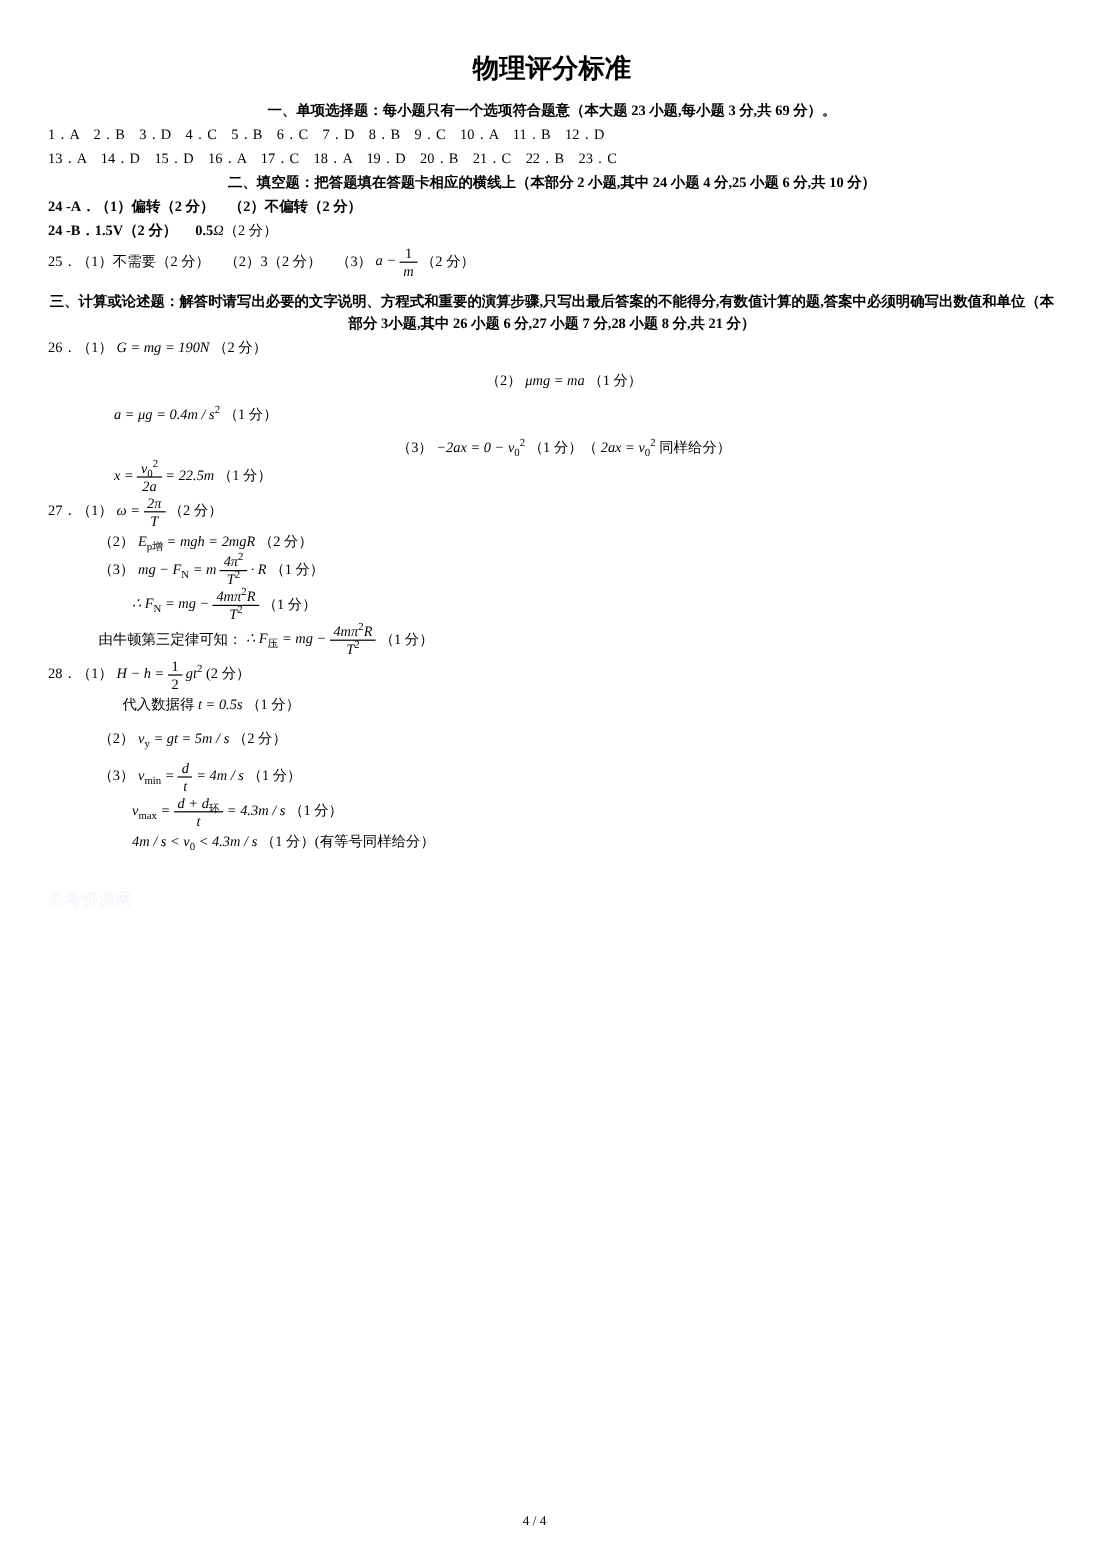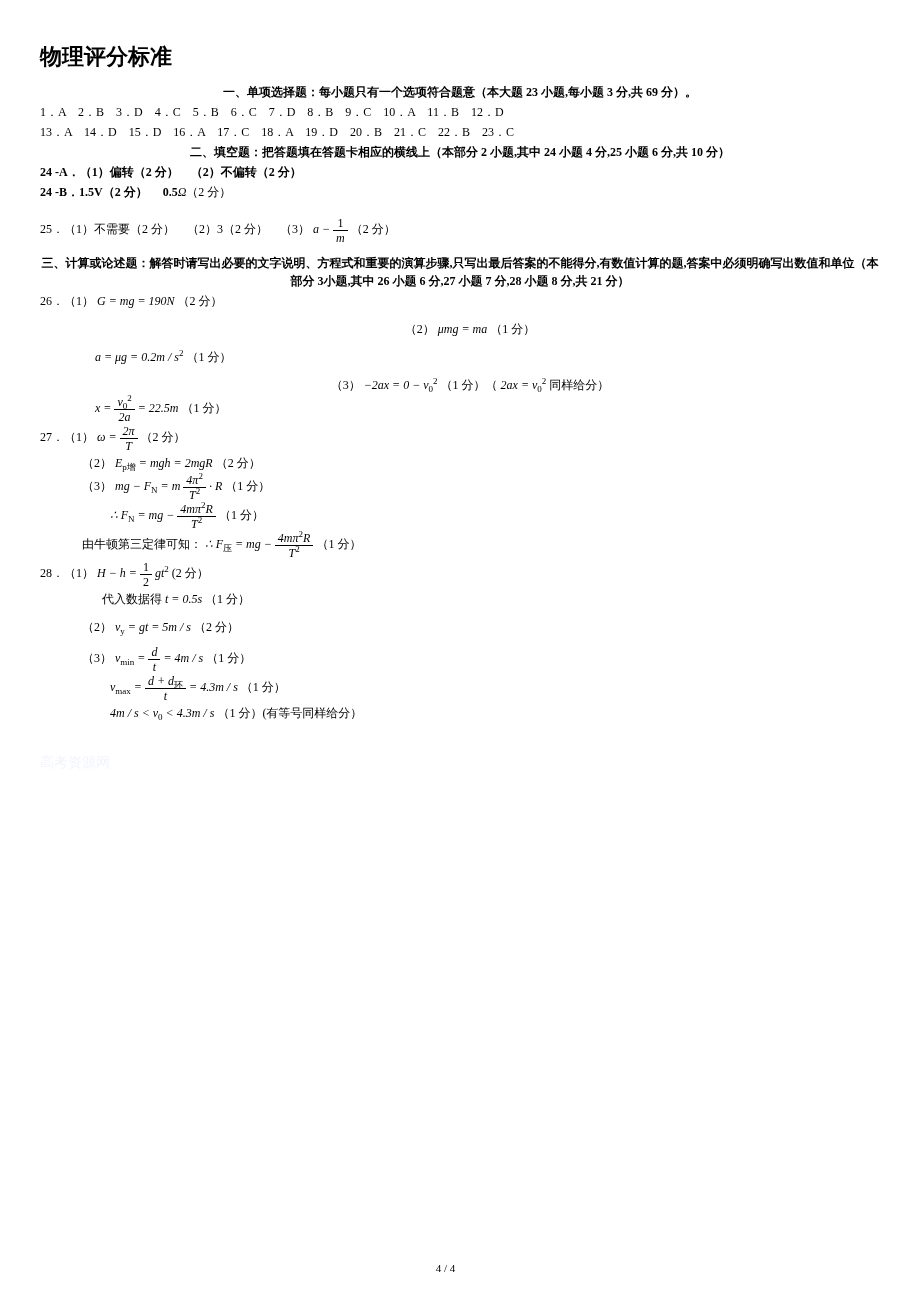--- a/index.html
+++ b/index.html
@@ -10,21 +10,21 @@
   }
   body {
     font-family: "SimSun", "宋体", serif;
     font-size: 12px;
     color: #000;
     line-height: 1.5;
     padding: 40px 40px 0 40px;
     box-sizing: border-box;
   }
   .title {
-    text-align: left;
+    text-align: center;
     font-weight: bold;
     font-size: 22px;
     margin-bottom: 10px;
     font-family: "SimHei", "黑体", sans-serif;
   }
   .bold {
     font-weight: bold;
   }
   .section-header {
     font-weight: bold;
@@ -85,40 +85,40 @@
 
 <div class="line section-header">一、单项选择题：每小题只有一个选项符合题意（本大题 23 小题,每小题 3 分,共 69 分）。</div>
 <div class="line">1．A　2．B　3．D　4．C　5．B　6．C　7．D　8．B　9．C　10．A　11．B　12．D</div>
 <div class="line">13．A　14．D　15．D　16．A　17．C　18．A　19．D　20．B　21．C　22．B　23．C</div>
 
 <div class="line section-header">二、填空题：把答题填在答题卡相应的横线上（本部分 2 小题,其中 24 小题 4 分,25 小题 6 分,共 10 分）</div>
 <div class="line bold">24 -A．（1）偏转（2 分）　（2）不偏转（2 分）</div>
 <div class="line">
   <span class="bold">24 -B．1.5V（2 分）　 0.5</span><span class="eq">Ω</span><span>（2 分）</span>
 </div>
-<div class="line" style="margin-top:16px;">
+<div class="line" style="margin-top:4px;">
   <span>25．（1）不需要（2 分）　（2）3（2 分）　（3）</span>
   <span class="eq">a − <span class="frac"><span class="top"><span class="up">1</span></span><span class="bot">m</span></span></span>
   <span>（2 分）</span>
 </div>
 
 <div class="line section-header gap-top">三、计算或论述题：解答时请写出必要的文字说明、方程式和重要的演算步骤,只写出最后答案的不能得分,有数值计算的题,答案中必须明确写出数值和单位（本部分 3小题,其中 26 小题 6 分,27 小题 7 分,28 小题 8 分,共 21 分）</div>
 
 <div class="line gap-top-lg">
   <span>26．（1）</span>
   <span class="eq">G = mg = 190N</span>
   <span>（2 分）</span>
 </div>
 <div class="line indent1 gap-top">
   <span>（2）</span>
   <span class="eq">μmg = ma</span>
   <span>（1 分）</span>
 </div>
 <div class="line indent2 gap-top">
-  <span class="eq"><span>a = μg = 0.2m / s</span><sup class="sup">2</sup></span>
+  <span class="eq"><span>a = μg = 0.4m / s</span><sup class="sup">2</sup></span>
   <span>（1 分）</span>
 </div>
 <div class="line indent1 gap-top">
   <span>（3）</span>
   <span class="eq"><span>−2ax = 0 − v</span><sub class="sub">0</sub><sup class="sup">2</sup></span>
   <span>（1 分）（</span>
   <span class="eq"><span>2ax = v</span><sub class="sub">0</sub><sup class="sup">2</sup></span>
   <span>同样给分）</span>
 </div>
 <div class="line indent2 gap-top-lg">

